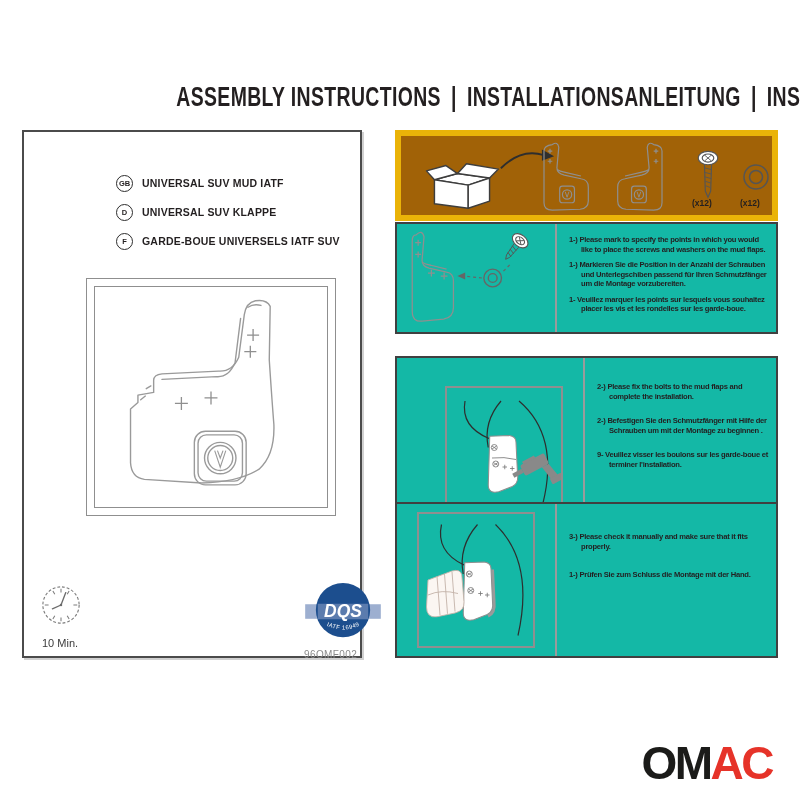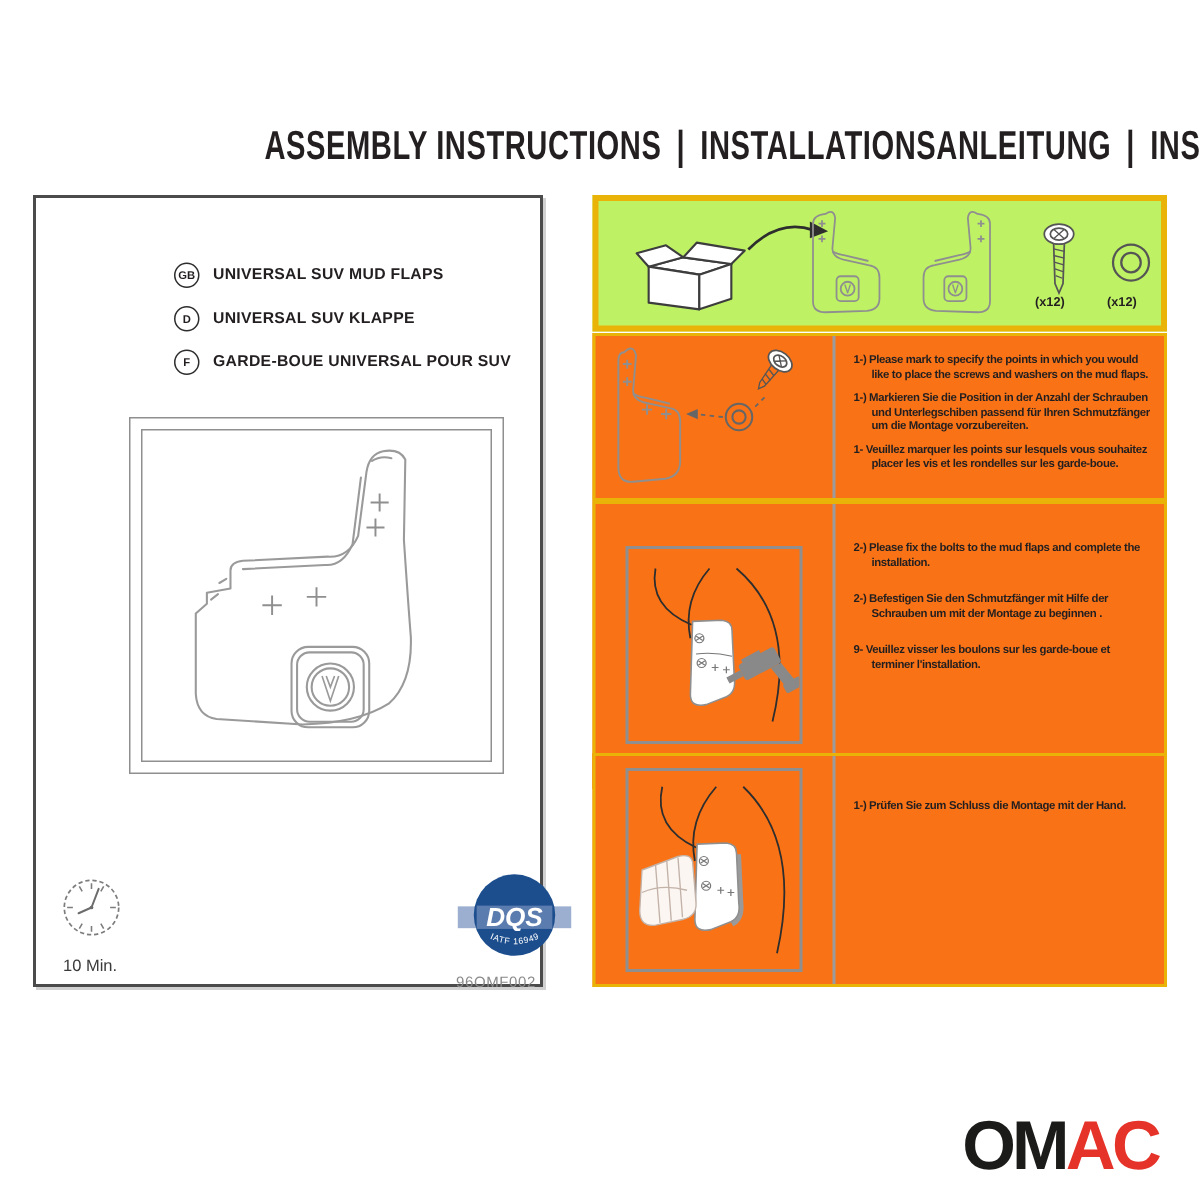--- a/index.html
+++ b/index.html
@@ -36,43 +36,43 @@
     width:100%; height:100%; border:1px solid #8f8f8f; box-sizing:border-box;
     display:flex; align-items:center; justify-content:center;
   }
   .clock-wrap { position:absolute; left:16px; top:452px; width:70px; }
   .duration { font-size:11px; color:#3a3a3a; margin-top:7px; margin-left:2px; }
   .dqs-wrap { position:absolute; left:280px; top:448px; width:80px; text-align:left; }
   .part-code { font-size:10px; color:#8a8a8a; letter-spacing:0.4px; margin-top:1px; }
   
   .parts-box {
     position:absolute; left:395px; top:130px; width:383px; height:91px;
-    border:4px solid #eab308; box-sizing:border-box; background:#bef264;
+    border:6px solid #eab308; box-sizing:border-box; background:#a16207;
   }
   .parts-box .abs { position:absolute; }
   .count-label { font-size:8.5px; font-weight:bold; }
   .step-box {
-    position:absolute; left:395px; width:383px; border:2px solid #eab308;
-    box-sizing:border-box; display:flex; background:#f97316;
+    position:absolute; left:395px; width:383px; border:2px solid #404040;
+    box-sizing:border-box; display:flex; background:#14b8a6;
   }
   .step-illus {
     width:160px; flex:none; border-right:2px solid #9b9b9b; box-sizing:border-box;
     display:flex; align-items:center; justify-content:center;
   }
   .scene-frame { border:2px solid #8f8f8f; width:118px; height:132px; box-sizing:border-box; overflow:hidden; }
   .step-text {
     flex:1; box-sizing:border-box; padding:10px 8px 6px 12px;
     display:flex; flex-direction:column; overflow:hidden;
   }
   .step-text p {
     margin:0; font-size:7.6px; font-weight:bold; line-height:1.26;
     letter-spacing:-0.25px; text-indent:-12px; padding-left:12px;
   }
   #step1 { top:222px; height:112px; }
-  #step2 { top:334px; height:192px; }
+  #step2 { top:356px; height:192px;padding-left:28px; }
   #step3 { top:502px; height:156px; }
   #step1 .step-text { padding-top:11px; gap:6px; }
   #step2 .step-text { padding-top:24px; gap:15px; }
   #step3 .step-text { padding-top:28px; gap:19px; }
   
   .brand {
     position:absolute; top:736px; left:0; width:800px; text-align:right;
     padding-right:28px; box-sizing:border-box;
   }
   .brand span { font-size:46px; font-weight:bold; letter-spacing:-2.5px; }
@@ -86,29 +86,29 @@
   <div class="header-inner">
     <span>ASSEMBLY INSTRUCTIONS</span><span class="header-sep">|</span><span>INSTALLATIONSANLEITUNG</span><span class="header-sep">|</span><span>INSTRUCTIONS D'ASSEMBLAGE</span>
   </div>
 </div>
 
 <div class="left-panel">
 
   <div class="lang-list">
     <div class="lang-row">
       <span class="lang-code">GB</span>
-      <span class="lang-label">UNIVERSAL SUV MUD FLAPS</span>
+      <span class="lang-label">UNIVERSAL SUV MUD IATF</span>
     </div>
     <div class="lang-row">
       <span class="lang-code">D</span>
       <span class="lang-label">UNIVERSAL SUV KLAPPE</span>
     </div>
     <div class="lang-row">
       <span class="lang-code">F</span>
-      <span class="lang-label">GARDE-BOUE UNIVERSAL POUR SUV</span>
+      <span class="lang-label">GARDE-BOUE UNIVERSELS IATF SUV</span>
     </div>
   </div>
 
   <div class="flap-box-outer">
     <div class="flap-box-inner">
       <svg width="222" height="214" viewBox="0 0 240 230">
         <g fill="none" stroke="#9a9a9a" stroke-width="1.5" stroke-linejoin="round" stroke-linecap="round">
           <path d="M 48,204 Q 34,202 33,186 L 33,128 L 41,121 L 41,113 L 58,110 L 58,97 Q 58,91 67,90 L 128,87 Q 143,88 150,72 L 156,26 Q 158,13 168,11 Q 180,9 184,17 L 183,75 Q 186,120 188,145 Q 189,178 172,193 Q 150,207 110,208 Z"></path>
           <path d="M 67,96 L 126,93 Q 139,94 146,78 L 152,30"></path>
           <path d="M 160,18 Q 166,14 174,16"></path>
@@ -302,19 +302,20 @@
         </g>
         <g fill="#fbf6f2" stroke="#c3b2a8" stroke-width="1.2" stroke-linejoin="round">
           <path d="M 12,74 L 44,62 Q 55,59 57,67 L 60,103 Q 61,115 48,118 L 24,123 Q 10,125 10,110 Z"></path>
           <path d="M 44,63 L 48,116 M 34,66 L 38,119 M 24,69 L 28,121" fill="none"></path>
           <path d="M 12,94 Q 30,86 52,92" fill="none"></path>
         </g>
       </svg>
     </div>
   </div>
   <div class="step-text">
+    <p>3-) Please check it manually and make sure that it fits properly.</p>
     <p>1-) Prüfen Sie zum Schluss die Montage mit der Hand.</p>
   </div>
 </div>
 
 <div class="brand">
   <span class="brand-black">OM</span><span class="brand-red">AC</span>
 </div>
 
 </body></html>

